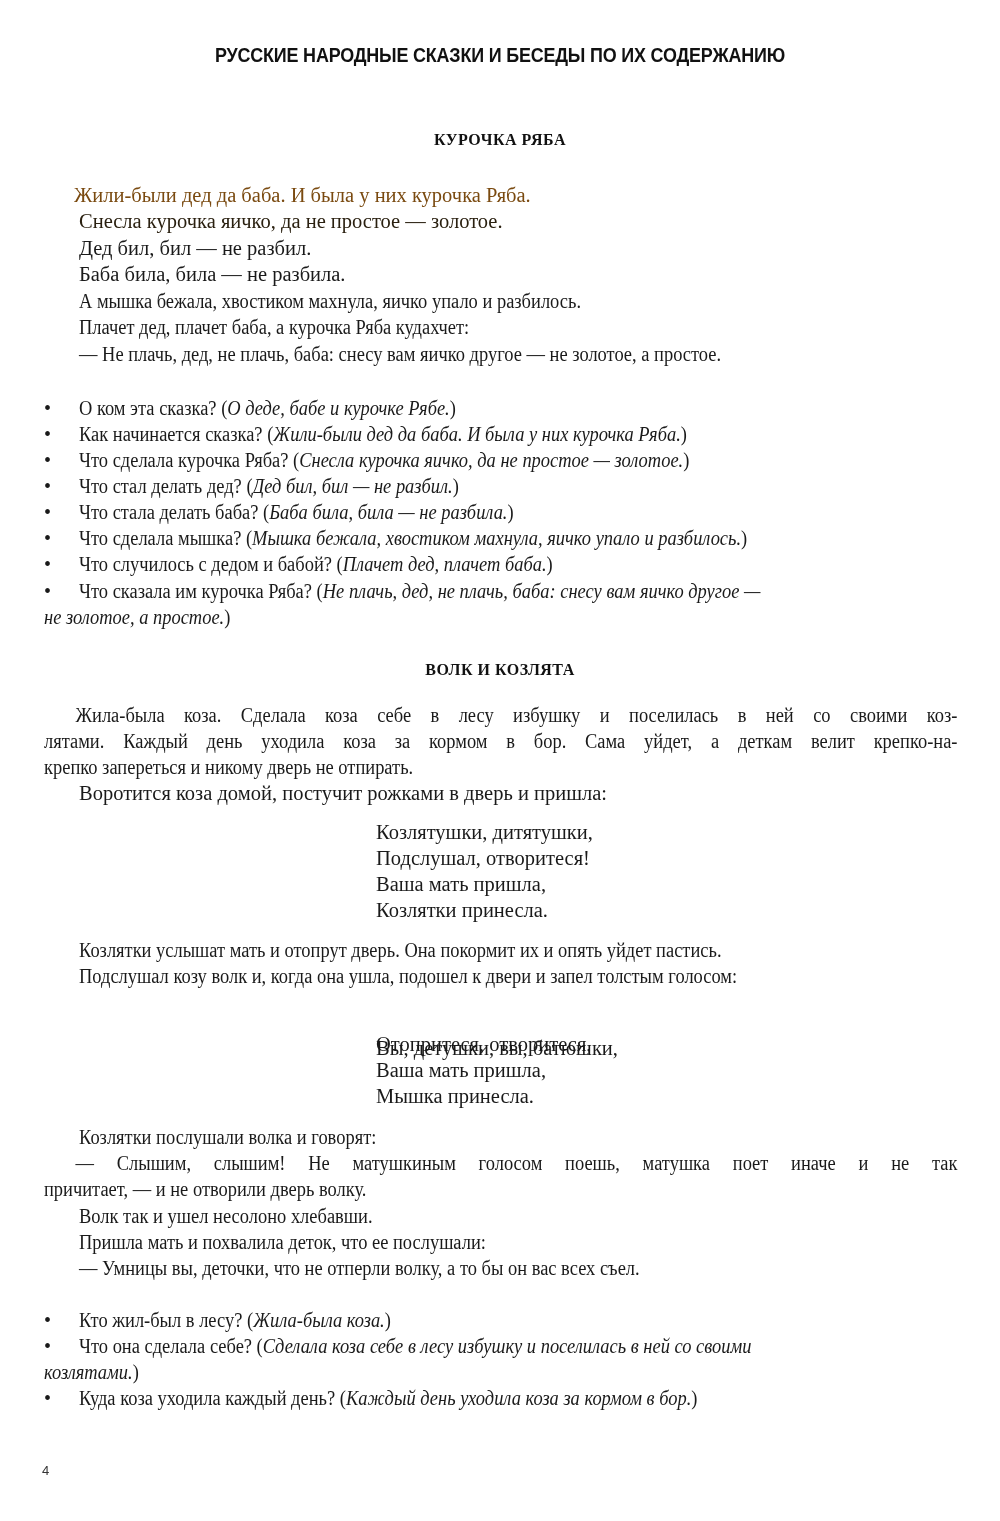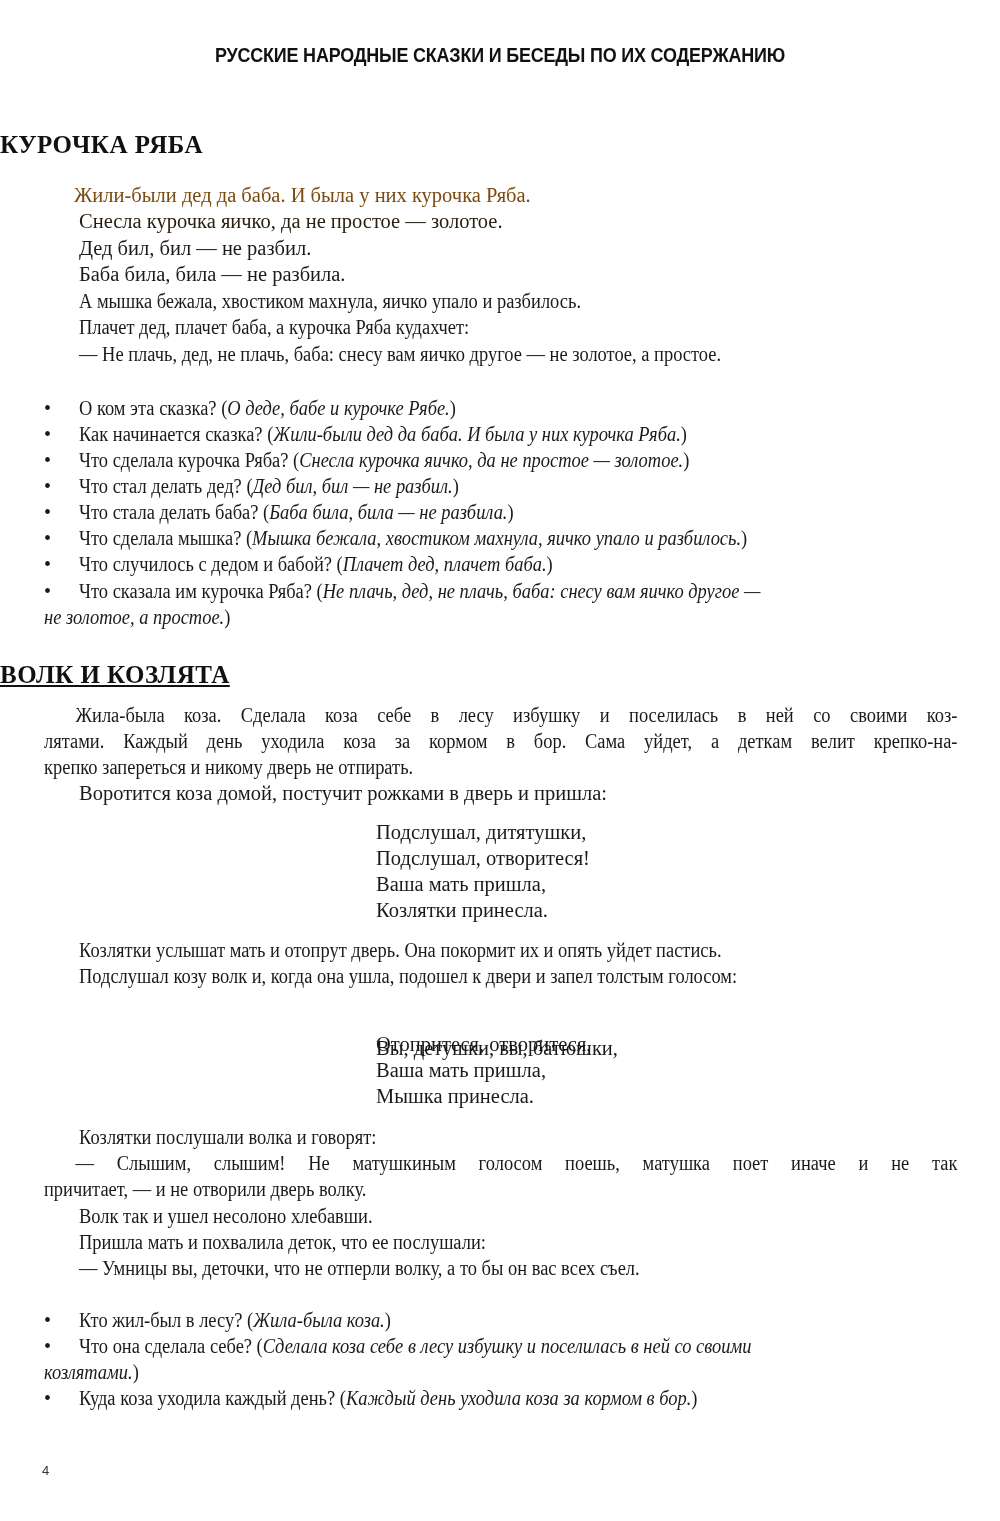--- a/index.html
+++ b/index.html
@@ -22,23 +22,24 @@
       font-weight: bold;
       font-size: 19.5px;
       letter-spacing: -0.2px;
       transform: scaleX(0.92);
       color: #111;
     }
     .story-title {
       position: absolute;
       left: 0;
       width: 1000px;
+      text-align: center;
       font-family: "Liberation Serif", serif;
       font-weight: bold;
-      font-size: 25px;
+      font-size: 16px;
       letter-spacing: 0.5px;
       color: #111;
     }
     .line {
       position: absolute;
       font-size: 20.5px;
       line-height: 26px;
       white-space: nowrap;
       color: #1a1a1a;
     }
@@ -107,29 +108,29 @@
   <div class="line condensed" style="left:79px; top:525px;"><span>Что сделала мышка?</span> (<i>Мышка бежала, хвостиком махнула, яичко упало и разбилось.</i>)</div>
 
   <div class="bullet" style="top:551px;">•</div>
   <div class="line condensed" style="left:79px; top:551px;"><span>Что случилось с дедом и бабой?</span> (<i>Плачет дед, плачет баба.</i>)</div>
 
   <div class="bullet" style="top:578px;">•</div>
   <div class="line condensed" style="left:79px; top:578px;"><span>Что сказала им курочка Ряба?</span> (<i>Не плачь, дед, не плачь, баба: снесу вам яичко другое —</i></div>
   <div class="line condensed" style="left:44px; top:604px;"><i>не золотое, а простое.</i>)</div>
 </div>
 
-<div class="story-title" style="top:661px;text-decoration:underline;">ВОЛК И КОЗЛЯТА</div>
+<div class="story-title" style="top:661px;">ВОЛК И КОЗЛЯТА</div>
 
 <div class="justify-line condensed" style="left:44px; top:702px; width:1015px;"><span style="display:inline-block; width:35px;"></span><span>Жила-была коза. Сделала коза себе в лесу избушку и поселилась в ней со своими коз-</span></div>
 <div class="justify-line condensed" style="left:44px; top:728px; width:1015px;">лятами. Каждый день уходила коза за кормом в бор. Сама уйдет, а деткам велит крепко-на-</div>
 <div class="line condensed" style="left:44px; top:754px;">крепко запереться и никому дверь не отпирать.</div>
 <div class="line" style="left:79px; top:780px;">Воротится коза домой, постучит рожками в дверь и пришла:</div>
 
 <div>
-  <div class="verse" style="top:819px;">Подслушал, дитятушки,</div>
+  <div class="verse" style="top:819px;">Козлятушки, дитятушки,</div>
   <div class="verse" style="top:845px;">Подслушал, отворитеся!</div>
   <div class="verse" style="top:871px;">Ваша мать пришла,</div>
   <div class="verse" style="top:897px;">Козлятки принесла.</div>
 </div>
 
 <div class="line condensed" style="left:79px; top:937px;">Козлятки услышат мать и отопрут дверь. Она покормит их и опять уйдет пастись.</div>
 <div class="line condensed" style="left:79px; top:963px;">Подслушал козу волк и, когда она ушла, подошел к двери и запел толстым голосом:</div>
 
 <div>
   <div class="verse" style="top:1035px;">Вы, детушки, вы, батюшки,</div>

